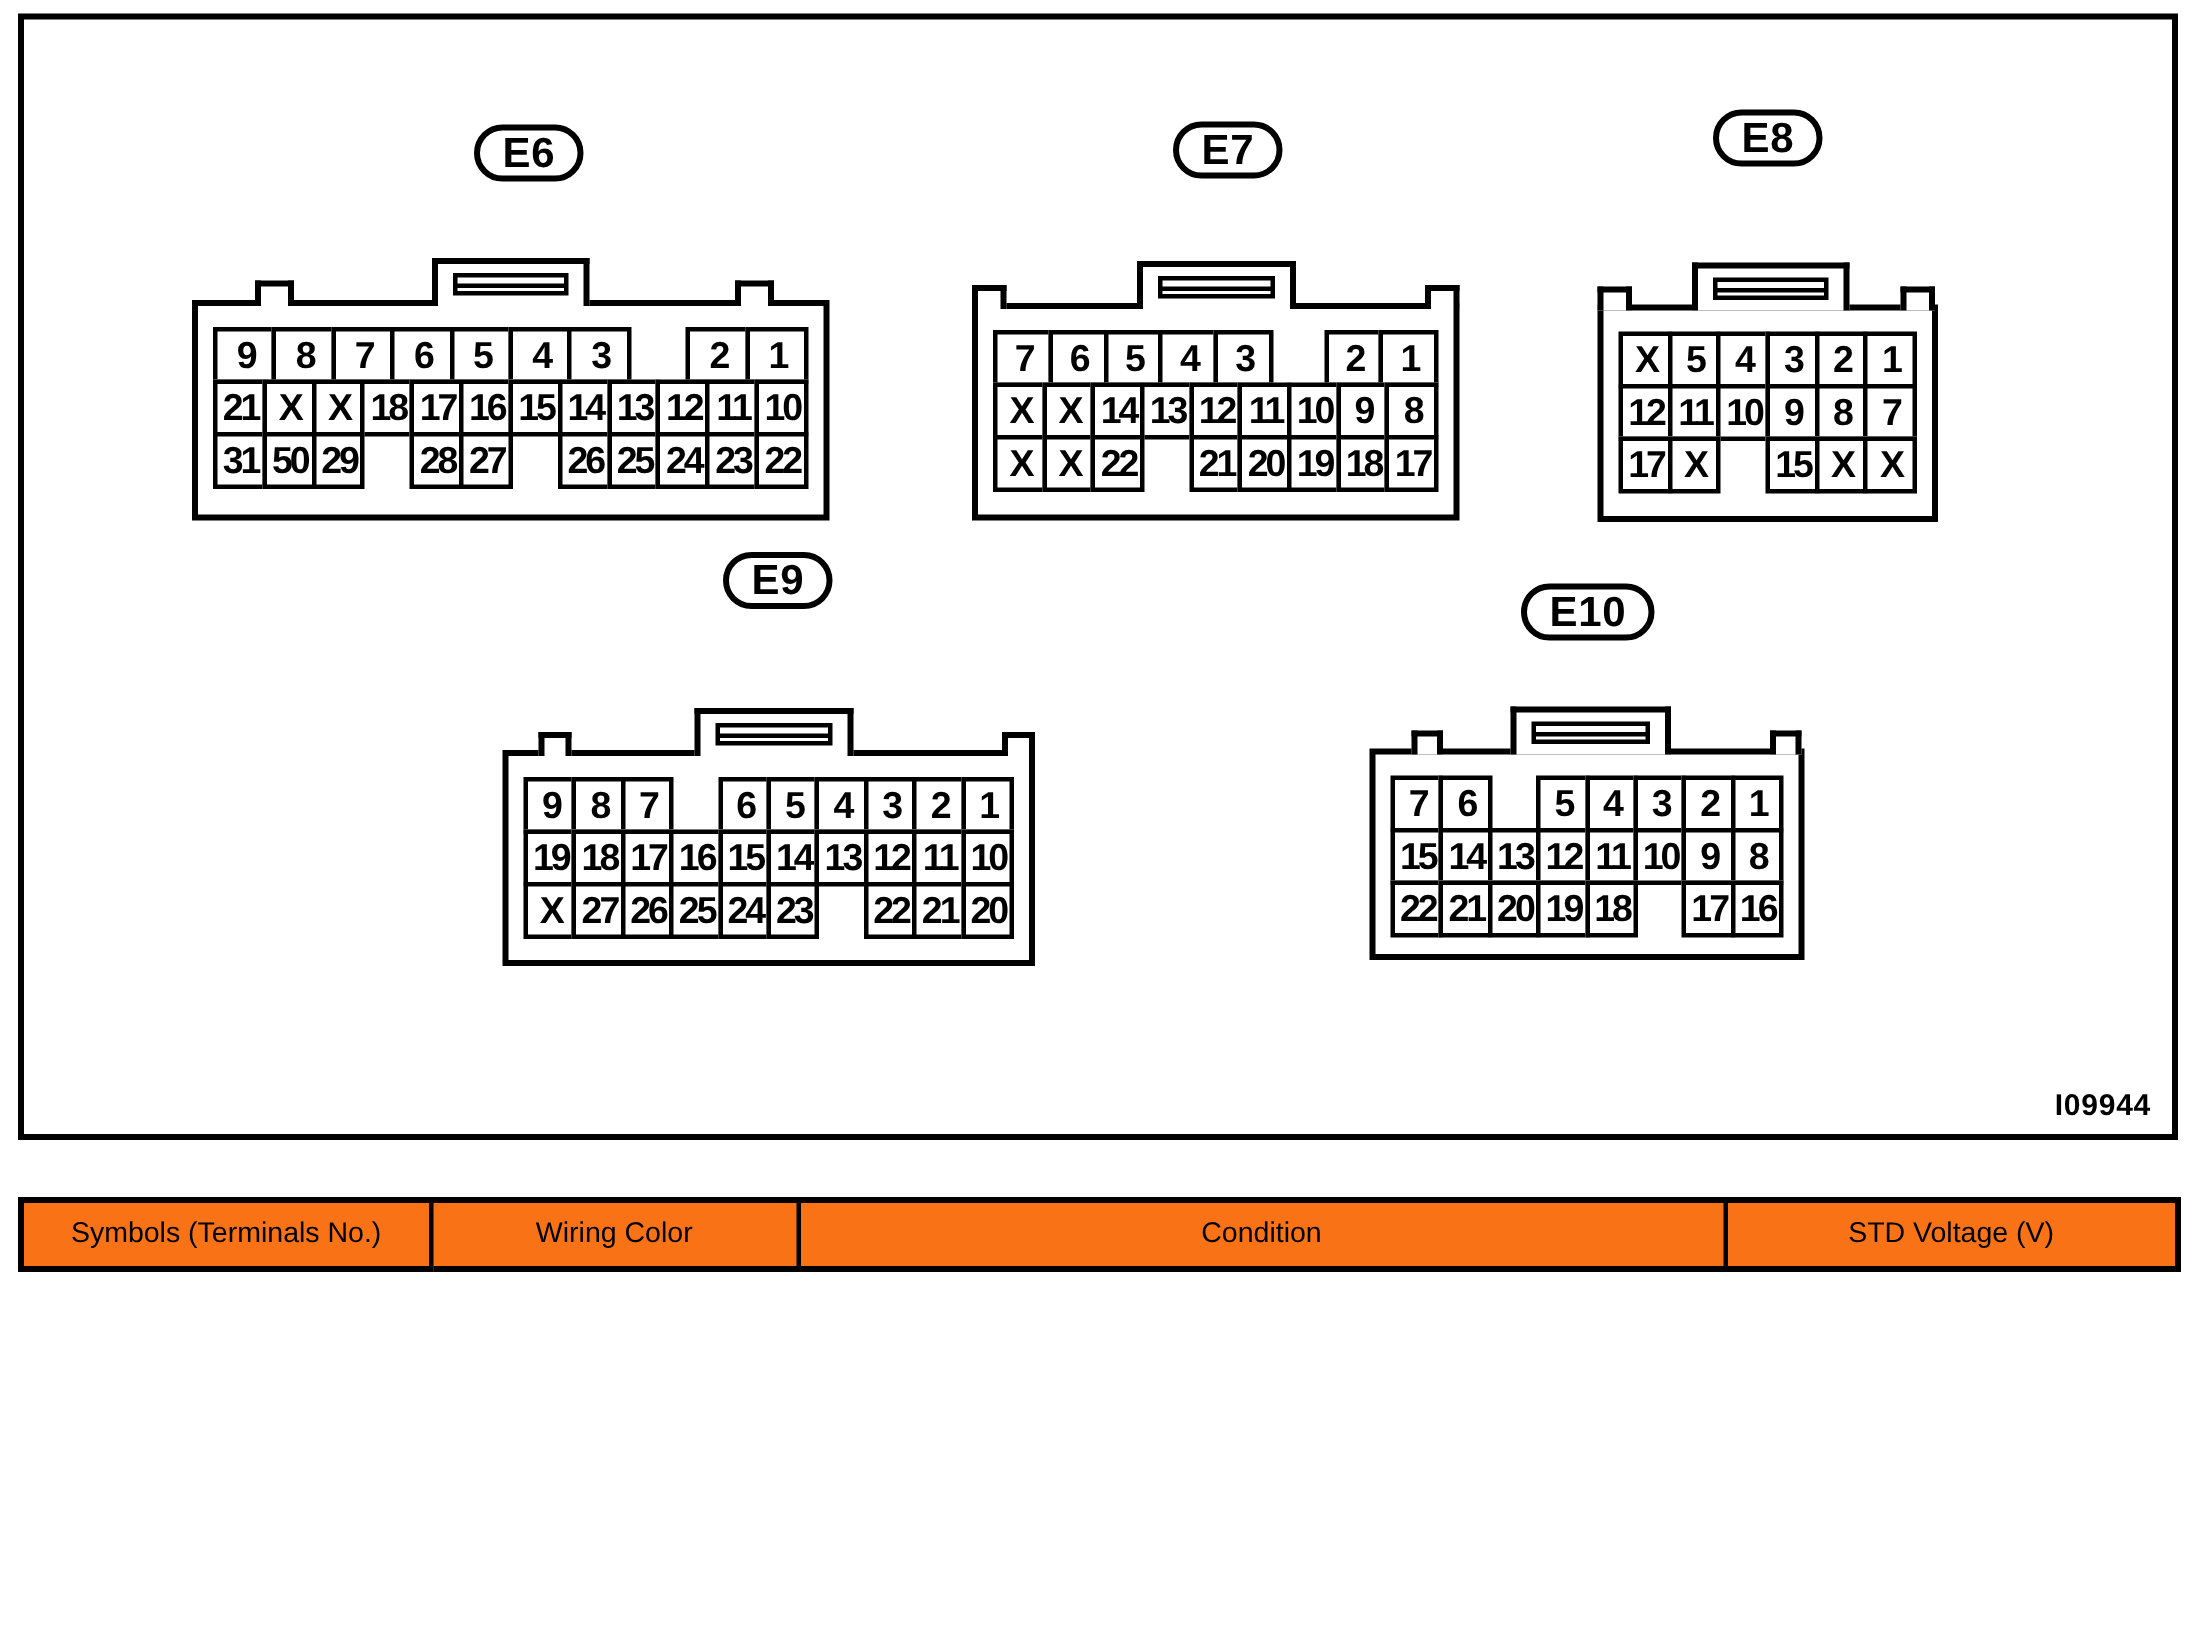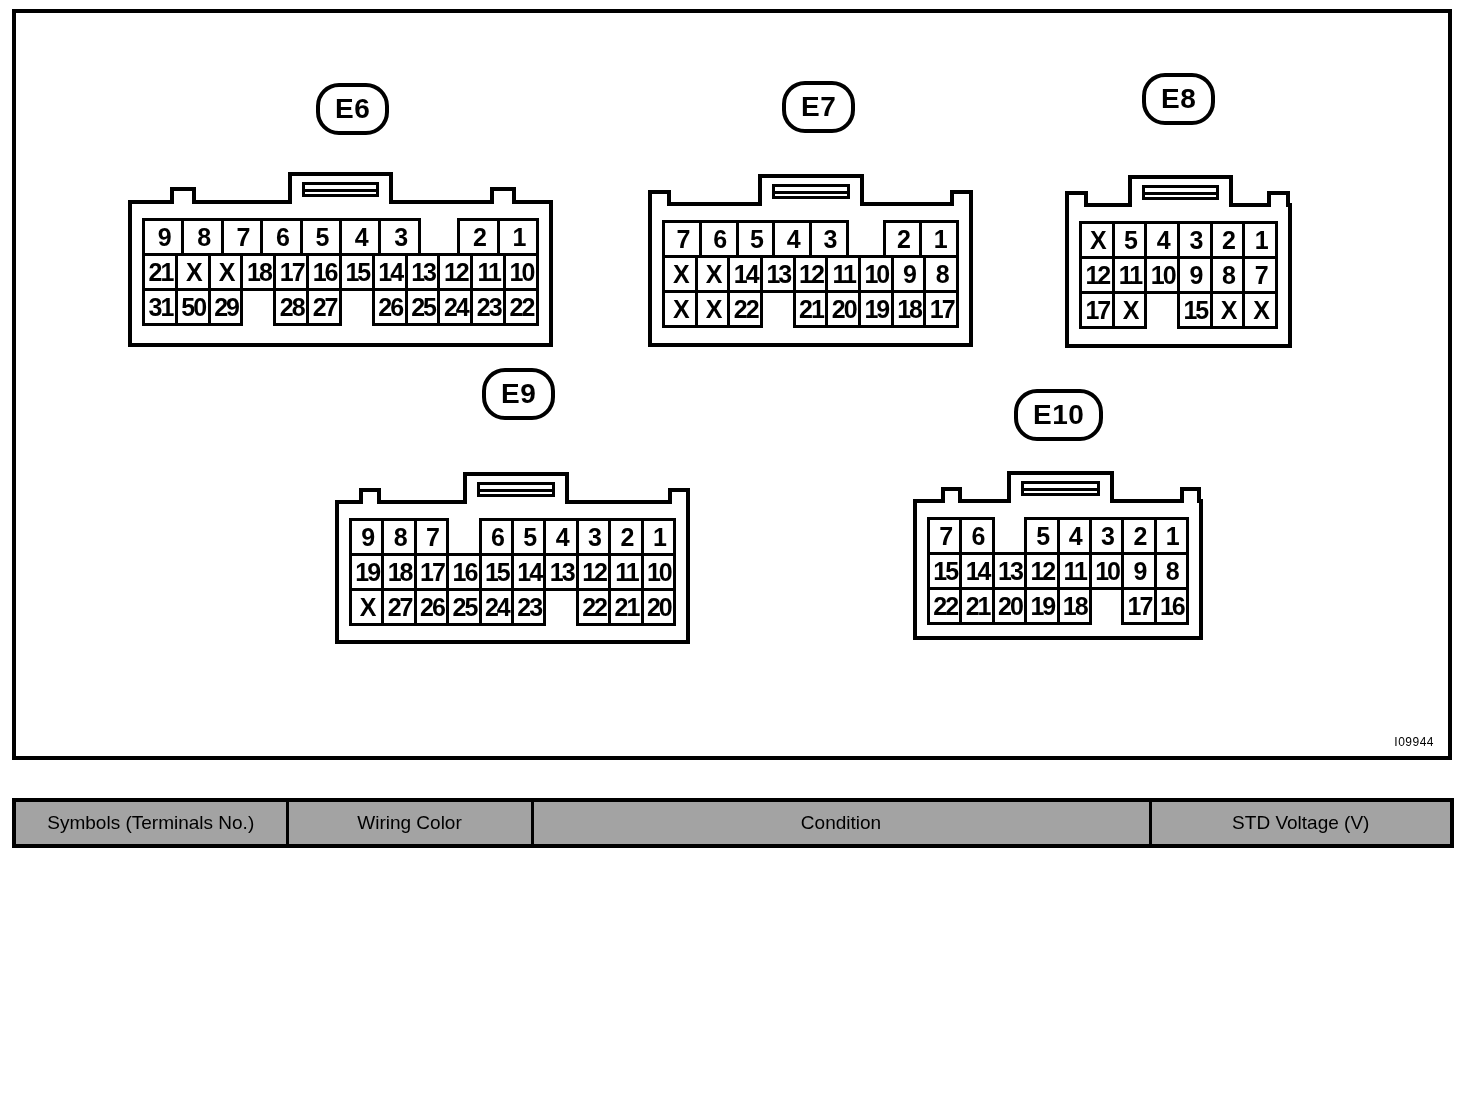--- a/index.html
+++ b/index.html
@@ -12,21 +12,21 @@
     -webkit-font-smoothing: antialiased;
   }
 
   
   .figure {
     position: absolute; left: 12px; top: 9px;
     width: 1440px; height: 751px;
     border: 4px solid #000; background: #fff;
   }
   .conn-label {
-    position: absolute; height: 52px;
+    position: absolute; height: 38px;
     border: 4px solid #000; border-radius: 23px;
     padding: 0 15px;
     display: flex; align-items: center; justify-content: center;
     font-size: 28px; font-weight: bold; letter-spacing: 0.5px;
     background: #fff;
   }
   .connector {
     position: absolute;
     border: 4px solid #000; background: #fff;
   }
@@ -52,28 +52,28 @@
   .cell {
     flex: 1; border: 3px solid #000; background: #fff;
     display: flex; align-items: center; justify-content: center;
     font-size: 25px; font-weight: bold; letter-spacing: -2px;
     padding-left: 1px; overflow: hidden; white-space: nowrap;
   }
   .cell + .cell { margin-left: -3px; }
   .cell.gap { border-color: transparent; background: transparent; }
   .fig-code {
     position: absolute; right: 14px; bottom: 7px;
-    font-size: 12px; font-weight: normal; letter-spacing: 0.5px;
+    font-size: 20px; font-weight: bold; letter-spacing: 0.5px;
   }
 
   
   .volt-table {
     position: absolute; left: 12px; top: 798px;
     width: 1438px; border-collapse: collapse; table-layout: fixed;
-    border: 4px solid #000; background: #a3a3a3;
+    border: 4px solid #000; background: #f97316;
   }
   .volt-table th, .volt-table td {
     border: 3px solid #000; text-align: center; vertical-align: middle;
     font-size: 19px; font-weight: normal; padding: 0;
   }
   .volt-table thead tr { height: 46px; }
   .volt-table thead th { border-bottom: 4px solid #000; }
   .volt-table tbody tr { height: 76px; }
   .sym-line { line-height: 29px; }
 </style>

